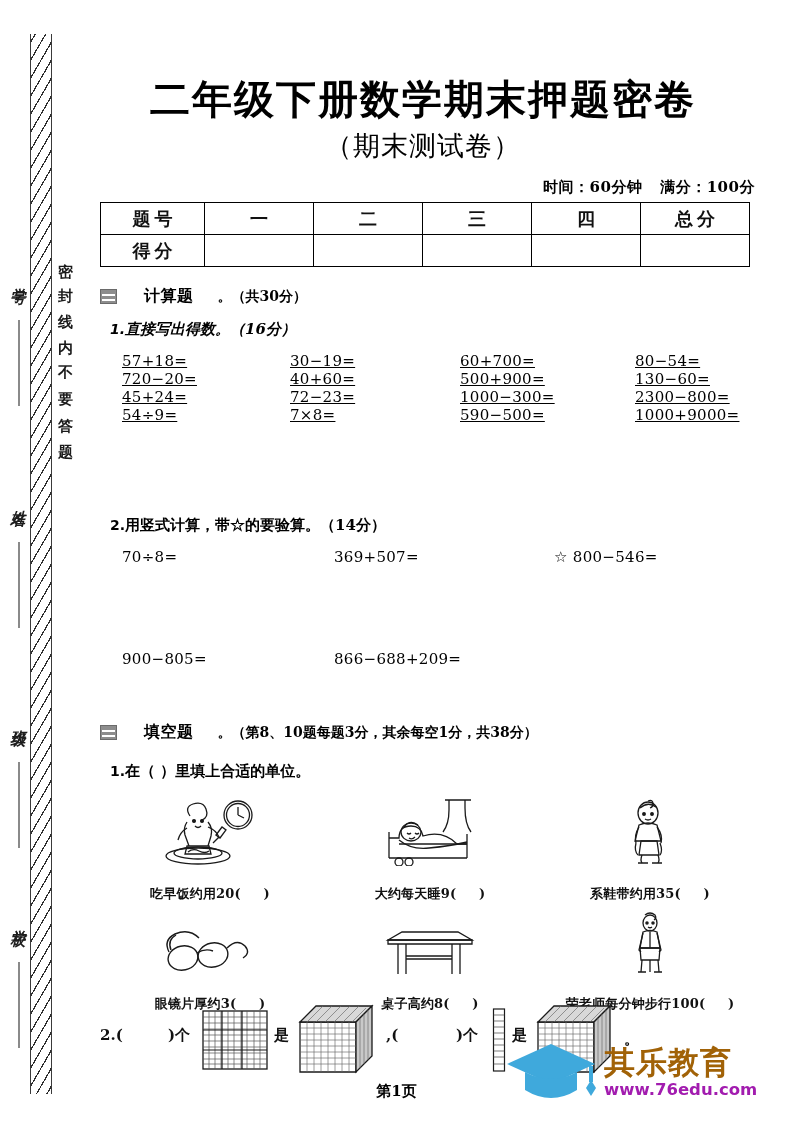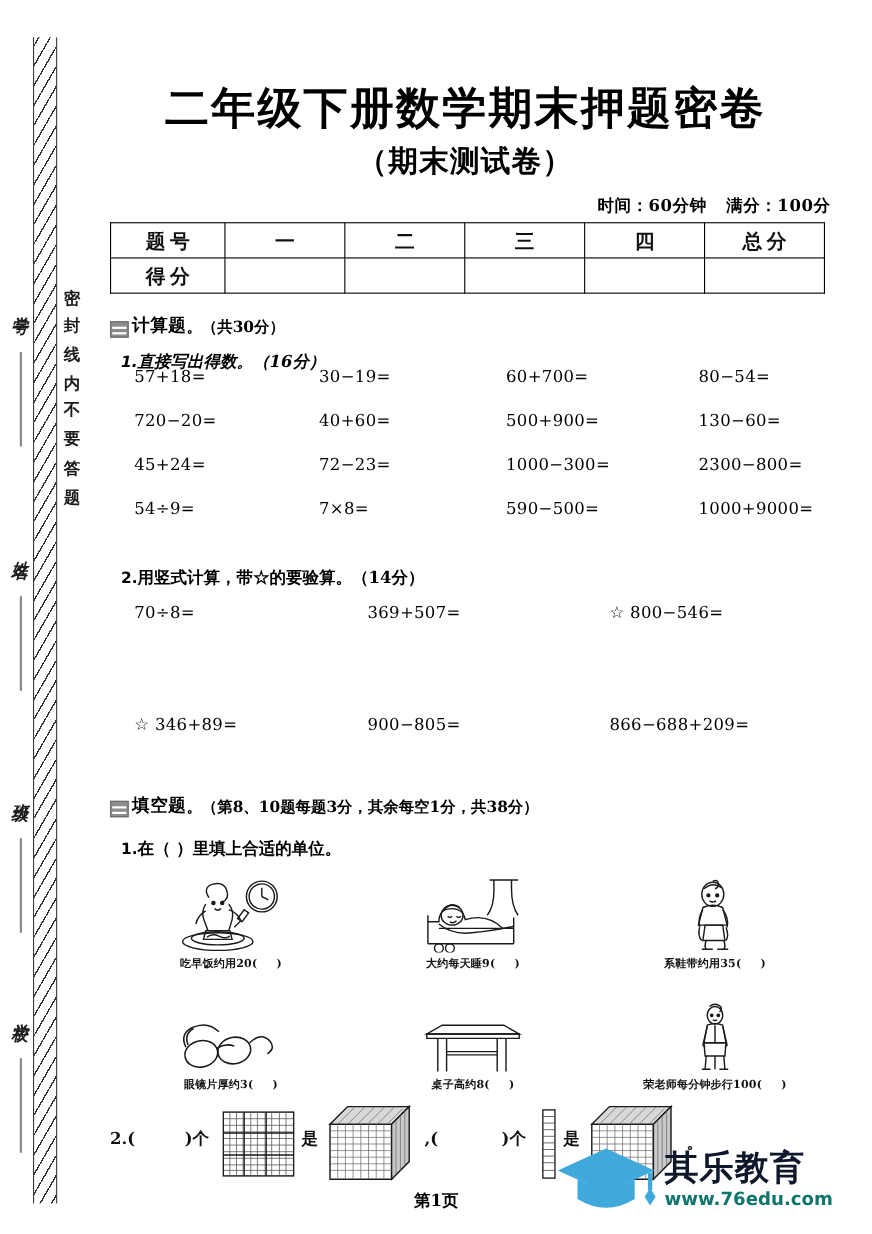--- a/index.html
+++ b/index.html
@@ -84,21 +84,21 @@
     font-size: 40px;
     font-weight: 700;
     letter-spacing: 2px;
     line-height: 1.15;
     color: #000;
     white-space: nowrap;
   }
   #sub-title {
     font-family: "DejaVu Serif", "Liberation Serif", serif;
     font-size: 27px;
-    font-weight: 700;
+    font-weight: 400;
     letter-spacing: 1px;
     margin-top: 6px;
     color: #000;
   }
 
   
   #exam-meta {
     position: absolute;
     right: 38px; top: 178px;
     font-family: "DejaVu Serif", "Liberation Serif", serif;
@@ -128,26 +128,27 @@
     letter-spacing: 4px;
     padding: 0;
     text-indent: 4px;
   }
   #score-table td.hdr-col { width: 104px; }
 
   
   .section-head {
     position: absolute;
     display: flex;
-    align-items: flex-end;
+    align-items: center;
     font-family: "DejaVu Serif", "Liberation Serif", serif;
     font-size: 16px;
     font-weight: 700;
     color: #000;
     white-space: nowrap;
+    gap: 24px;
   }
   .sec-marker {
     display: inline-block;
     width: 17px; height: 15px;
     margin-right: 3px;
     background: #8d8d8d;
     border: 1px solid #6a6a6a;
     position: relative;
     flex: none;
   }
@@ -184,24 +185,24 @@
   
   .calc-grid {
     position: absolute;
     display: grid;
     font-family: "DejaVu Serif", "Liberation Serif", serif;
     font-size: 15px;
     color: #000;
     white-space: nowrap;
   }
   #oral-grid {
-    left: 122px; top: 333px;
+    left: 122px; top: 352px;
     width: 640px;
     grid-template-columns: 168px 170px 175px auto;
-    row-gap: 22px;
+    text-decoration: underline;
   }
   #vertical-grid {
     left: 122px; top: 548px;
     width: 640px;
     grid-template-columns: 212px 220px auto;
     row-gap: 84px;
   }
   .calc-cell { letter-spacing: 0.3px; }
 
   
@@ -214,23 +215,23 @@
   }
   .pic-item { text-align: center; }
   .pic-art {
     height: 70px;
     display: flex;
     align-items: flex-end;
     justify-content: center;
   }
   .pic-art svg { display: block; }
   .pic-cap {
-    margin-top: 3px;
-    font-family: "DejaVu Serif", "Liberation Serif", serif;
-    font-size: 10px;
+    margin-top: 19px;
+    font-family: "DejaVu Serif", "Liberation Serif", serif;
+    font-size: 13px;
     font-weight: 600;
     white-space: nowrap;
     letter-spacing: 0.2px;
   }
   .blank-paren { letter-spacing: 0; }
 
   
   #q2-line {
     position: absolute;
     left: 100px; top: 1000px;
@@ -360,21 +361,20 @@
   </div>
 
   <div class="subq" style="left:110px; top:516px;">
     <span class="num">2.</span><span>用竖式计算，带☆的要验算。（14分）</span>
   </div>
 
   <div class="calc-grid" id="vertical-grid">
     <div class="calc-cell">70÷8=</div>
     <div class="calc-cell">369+507=</div>
     <div class="calc-cell">☆ 800−546=</div>
-    <div class="calc-cell">☆ 346+89=</div>
     <div class="calc-cell">900−805=</div>
     <div class="calc-cell">866−688+209=</div>
   </div>
 
   <div class="section-head" style="left:100px; top:722px;">
     <span class="sec-marker"></span>
     <span class="sec-title">填空题</span>
     <span class="sec-points">。（第8、10题每题3分，其余每空1分，共38分）</span>
   </div>
 
@@ -584,20 +584,20 @@
   </div>
 
   <div id="watermark">
     <svg width="92" height="66" viewBox="0 0 92 66">
       <polygon points="46,4 90,24 46,44 2,24" fill="#3FA9DC"></polygon>
       <path d="M20 32 v18 q26 16 52 0 v-18 q-26 14 -52 0 z" fill="#3FA9DC"></path>
       <path d="M86 26 v16" stroke="#3FA9DC" stroke-width="4" fill="none"></path>
       <polygon points="86,40 91,48 86,56 81,48" fill="#3FA9DC"></polygon>
     </svg>
     <div>
-      <div id="wm-brand" style="color: #0f172a;">其乐教育</div>
-      <div id="wm-url" style="color: #0f766e;">www.76edu.com</div>
+      <div id="wm-brand" style="color: #a16207;">其乐教育</div>
+      <div id="wm-url" style="color: #a21caf;">www.76edu.com</div>
     </div>
   </div>
 
   <div id="page-number">第1页</div>
 
 </div>
 
 </body></html>

